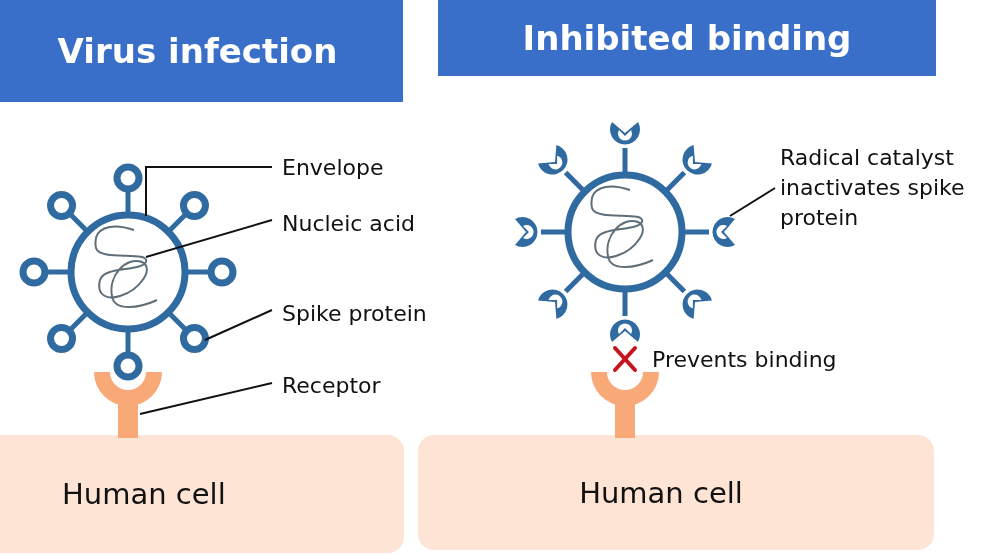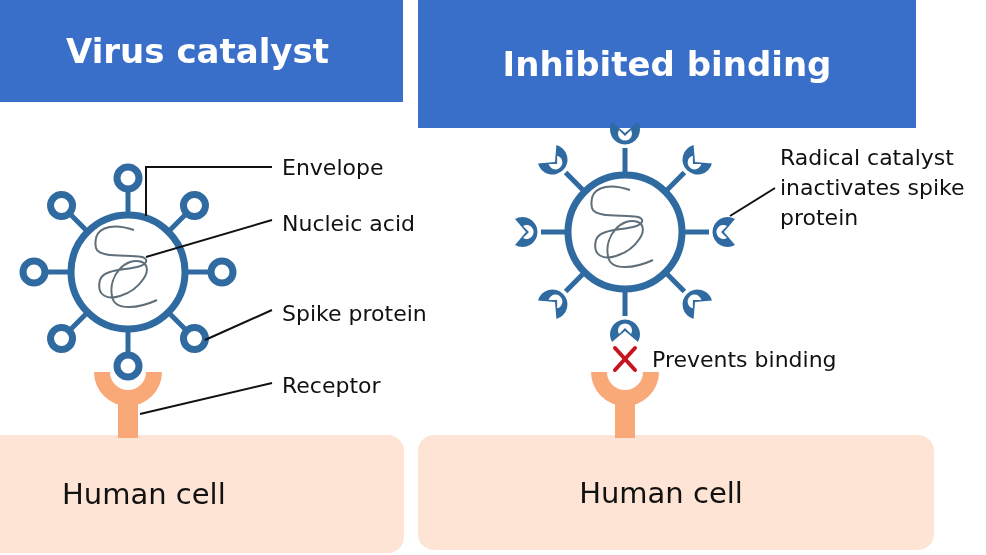--- a/index.html
+++ b/index.html
@@ -2,34 +2,34 @@
 <html><head>
 <meta charset="utf-8">
 <style>
   html, body { margin: 0; padding: 0; background: #ffffff; }
   body { width: 986px; height: 555px; position: relative; overflow: hidden;
          font-family: "DejaVu Sans", "Liberation Sans", sans-serif; }
   .header { position: absolute; top: 0; background: #3a6fc9; color: #ffffff;
             font-weight: bold; display: flex; align-items: center; justify-content: center;
             text-align: center; line-height: 1.12; }
   #hdr-left { left: -8px; width: 411px; height: 102px; font-size: 34px; }
-  #hdr-right { left: 418px; width: 498px; height: 128px; font-size: 34px; }
+  #hdr-right { left: 438px; width: 498px; height: 76px; font-size: 34px; }
   .cell { position: absolute; top: 435px; background: #fde4d5; border-radius: 16px;
           display: flex; align-items: center; font-size: 29px; color: #111111; }
   #cell-left { left: -20px; width: 424px; height: 118px; padding-left: 82px; box-sizing: border-box; }
   #cell-right { left: 418px; width: 516px; height: 115px; justify-content: center; padding-right: 30px; box-sizing: border-box; }
   svg#diagram { position: absolute; left: 0; top: 0; }
   .label { font-family: "DejaVu Sans", "Liberation Sans", sans-serif; font-size: 22px; fill: #111111; }
 </style>
 </head>
 <body>
 
 <div class="header" id="hdr-left">
   <div>
-    <div>Virus catalyst</div>
+    <div>Virus infection</div>
   </div>
 </div>
 <div class="header" id="hdr-right">
   <div>Inhibited binding</div>
 </div>
 
 <div class="cell" id="cell-left">
   <span>Human cell</span>
 </div>
 <div class="cell" id="cell-right">

